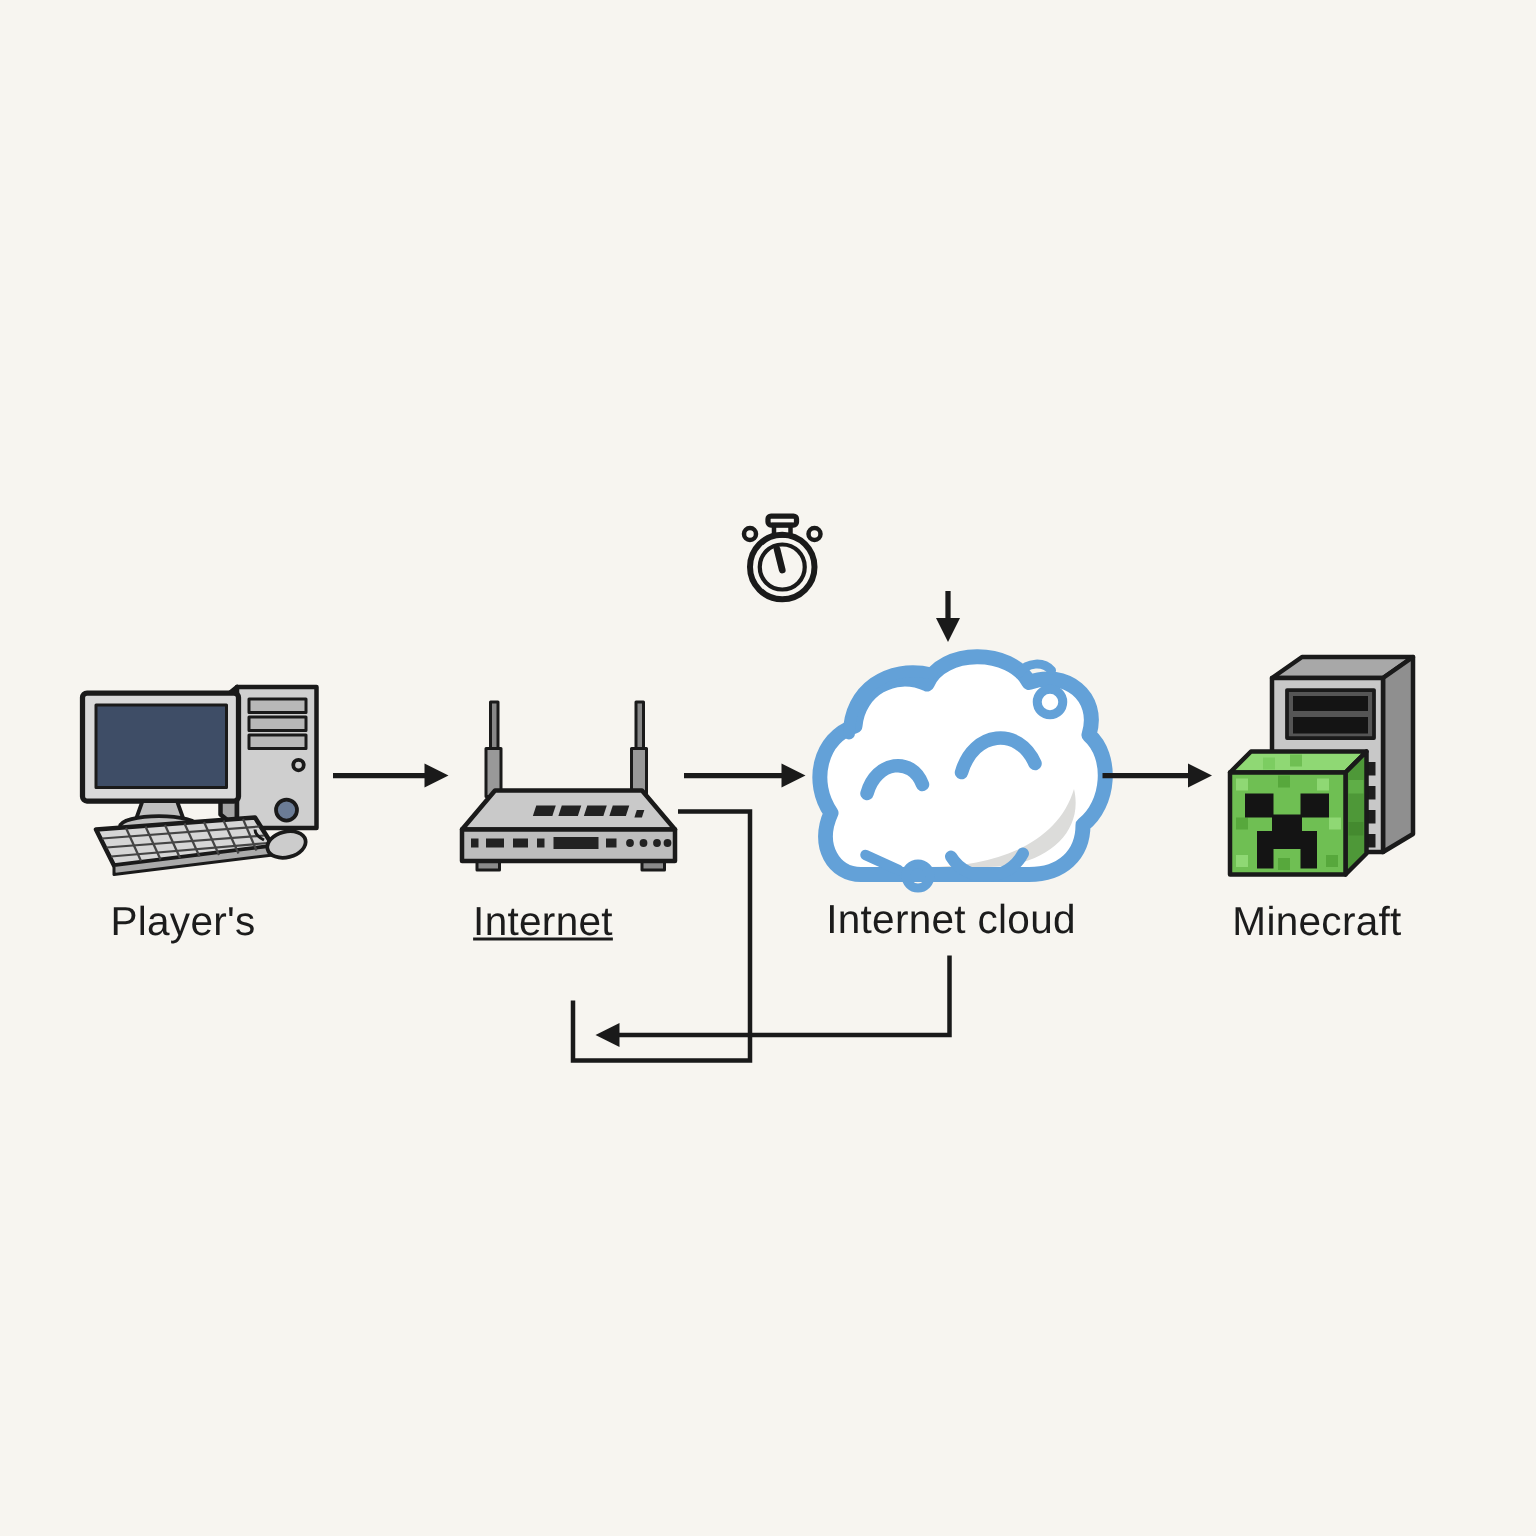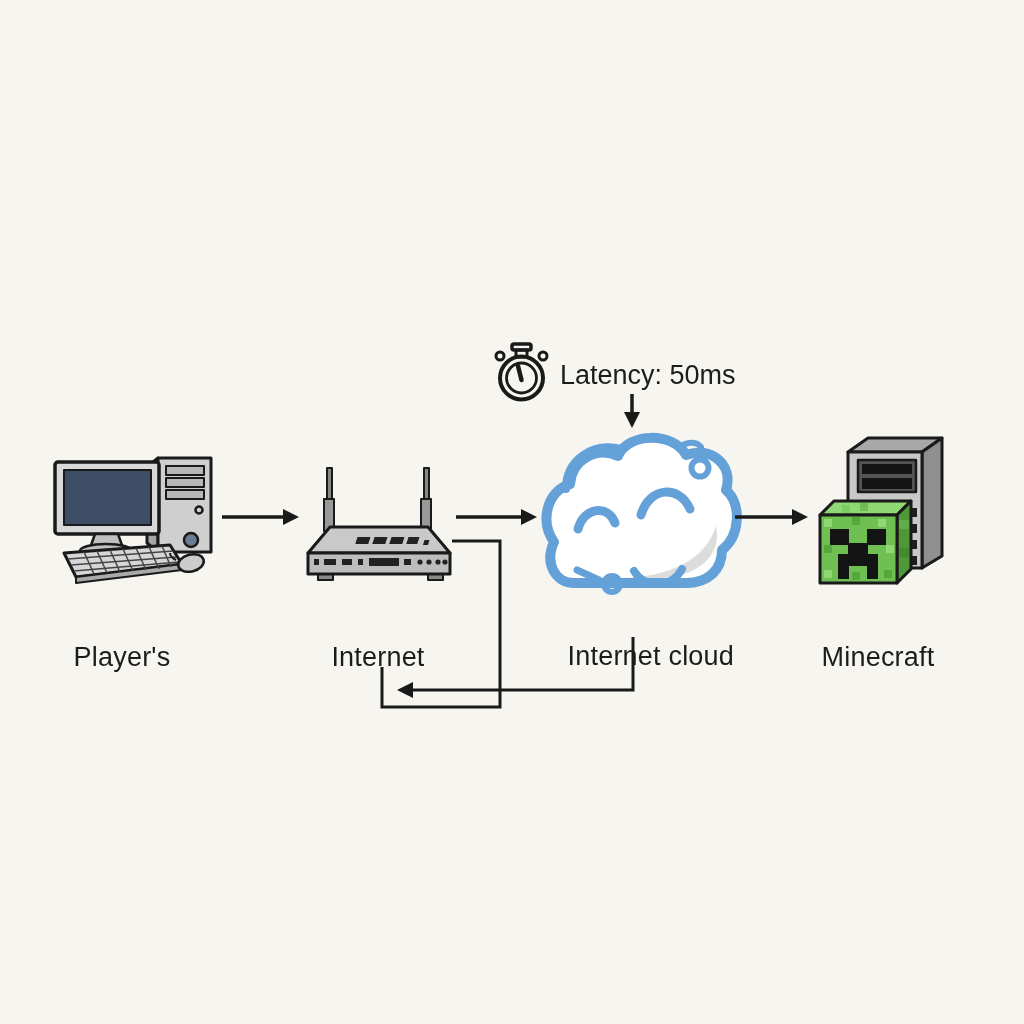--- a/index.html
+++ b/index.html
@@ -11,32 +11,31 @@
     font-family:"Liberation Sans", sans-serif;
   }
   .stage svg{position:absolute;left:0;top:0;}
   .node-label{
     position:absolute;
     font-size:27px;
     line-height:31px;
     color:#1c1c1c;
     text-align:center;
     letter-spacing:.2px;
-    margin-top:43px;
   }
   .latency-label{
     position:absolute;
     left:560px;top:360px;
     font-size:27px;
     color:#1c1c1c;
     white-space:nowrap;
   }
   .lbl-computer{left:32px;top:599px;width:180px;}
-  .lbl-router{left:288px;top:599px;width:180px;}
-  .lbl-cloud{left:534px;top:598px;width:200px;text-align:right;}
+  .lbl-router{left:272px;top:599px;width:180px;text-decoration:underline;}
+  .lbl-cloud{left:534px;top:598px;width:200px;}
   .lbl-server{left:768px;top:599px;width:220px;}
 </style>
 </head>
 <body>
 
 <div class="stage">
 
 <svg width="1024" height="1024" viewBox="0 0 1024 1024">
 
   <g stroke-linejoin="round">
@@ -236,14 +235,13 @@
   </div>
 
   <div class="node-label lbl-cloud">
     <div>Internet cloud</div>
   </div>
 
   <div class="node-label lbl-server">
     <div>Minecraft</div>
   </div>
 
-  <div class="latency-label">Latency: 50ms</div>
 </div>
 
 </body></html>

